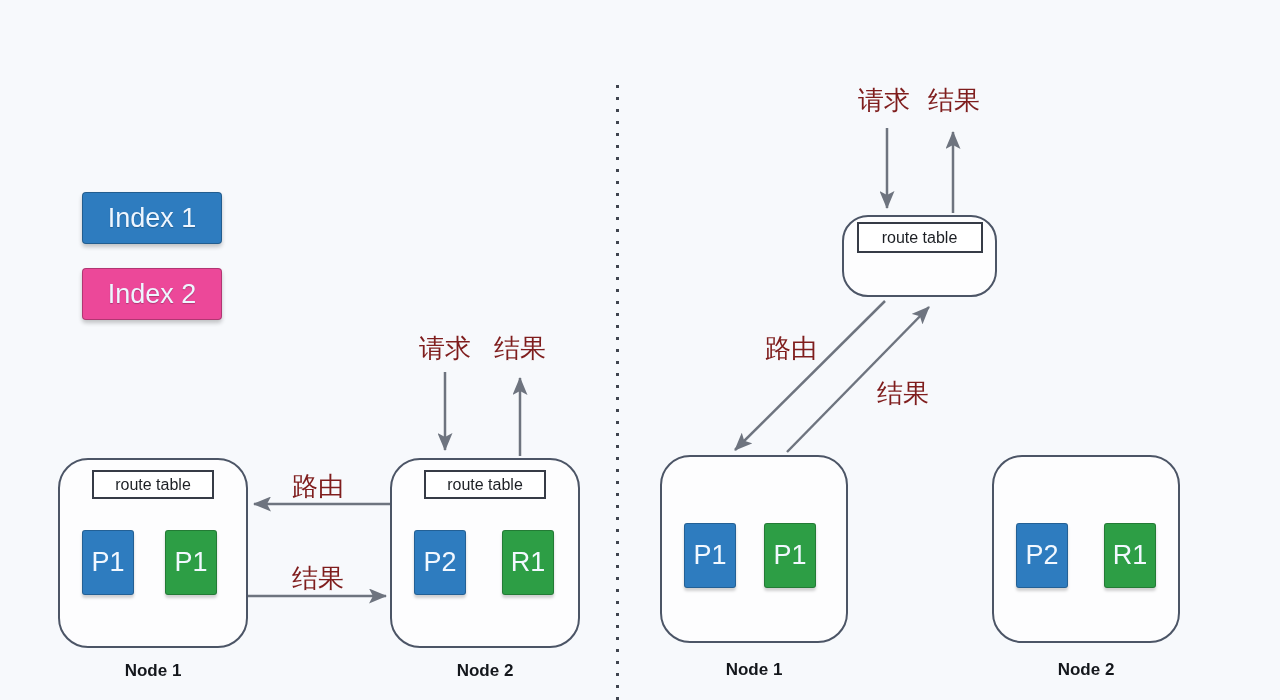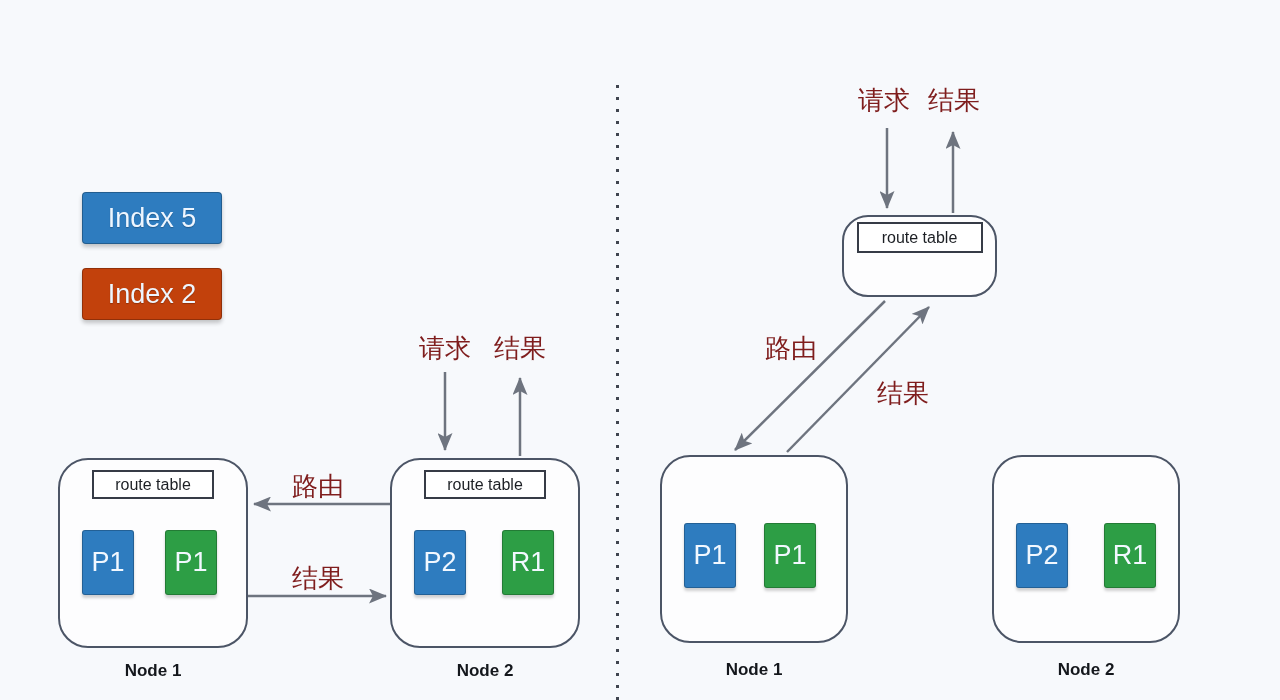--- a/index.html
+++ b/index.html
@@ -99,22 +99,22 @@
 
     <line x1="887" y1="128" x2="887" y2="208" stroke="#6e747f" stroke-width="2.5" marker-end="url(#ah)"></line>
 
     <line x1="953" y1="213" x2="953" y2="132" stroke="#6e747f" stroke-width="2.5" marker-end="url(#ah)"></line>
 
     <line x1="885" y1="301" x2="735" y2="450" stroke="#6e747f" stroke-width="2.5" marker-end="url(#ah)"></line>
 
     <line x1="787" y1="452" x2="929" y2="307" stroke="#6e747f" stroke-width="2.5" marker-end="url(#ah)"></line>
   </svg>
 
-  <div class="legend-box" style="left: 82px; top: 192px; background-color: rgb(46, 124, 191);">Index 5</div>
-  <div class="legend-box" style="left: 82px; top: 268px; background-color: #c2410c;">Index 2</div>
+  <div class="legend-box" style="left: 82px; top: 192px; background-color: rgb(46, 124, 191);">Index 1</div>
+  <div class="legend-box" style="left: 82px; top: 268px; background-color: #ec4899;">Index 2</div>
 
   <div class="cjk-label" style="left:445px; top:331px;">请求</div>
   <div class="cjk-label" style="left:520px; top:331px;">结果</div>
 
   <div class="cjk-label" style="left:318px; top:469px;">路由</div>
   <div class="cjk-label" style="left:318px; top:561px;">结果</div>
 
   <div class="node big" style="left:58px; top:458px;">
     <div class="route-table">route table</div>
     <div class="shard" style="left: 22px; top: 70px; background-color: rgb(46, 124, 191);">P1</div>

